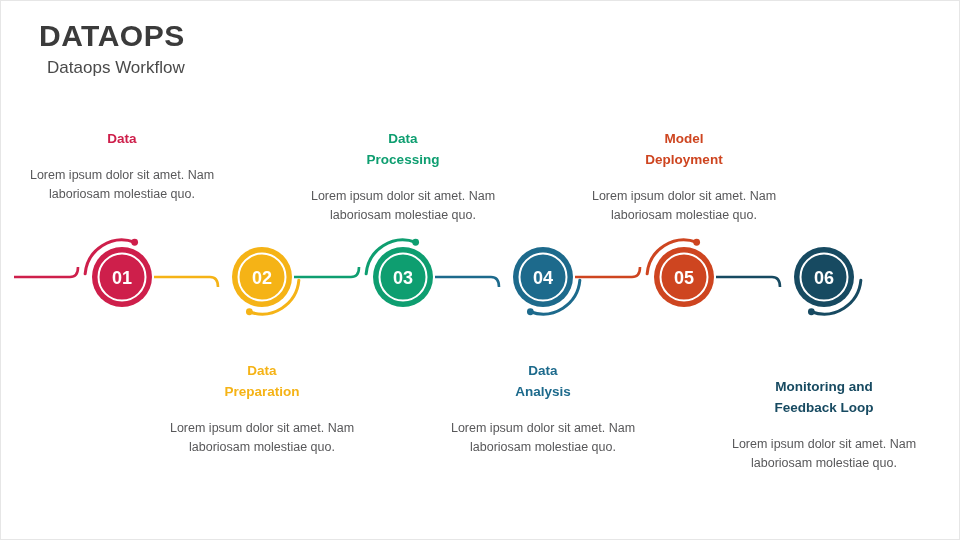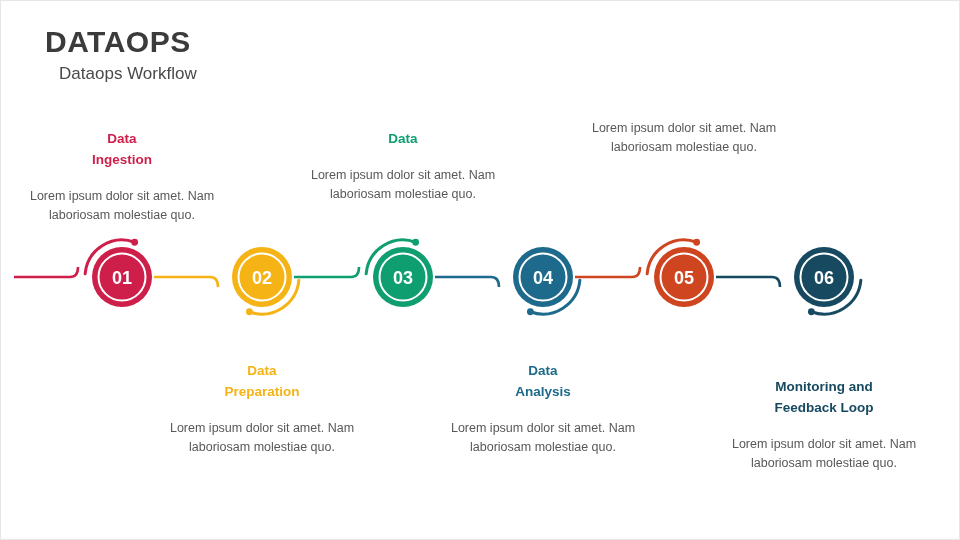--- a/index.html
+++ b/index.html
@@ -25,21 +25,21 @@
     position: absolute;
     left: 38px;
     top: 18px;
   }
   #title {
     font-size: 30px;
     font-weight: bold;
     color: #3b3b3b;
     letter-spacing: 0.5px;
     line-height: 1.1;
-    margin: 6px;
+    margin: 0;
     white-space: nowrap;
   }
   #subtitle {
     font-size: 17px;
     font-weight: normal;
     color: #4a4a4a;
     margin: 6px 0 0 0;
     line-height: 1.2;
     white-space: nowrap;
     text-align: right;
@@ -134,45 +134,49 @@
         <circle cx="823" cy="276" r="30" fill="#174A61"></circle>
         <circle cx="823" cy="276" r="23.5" fill="none" stroke="#ffffff" stroke-width="2"></circle>
         <text x="823" y="282.5" text-anchor="middle" fill="#ffffff" font-size="18" font-family="&quot;Liberation Sans&quot;, sans-serif" font-weight="bold">06</text>
       </g>
     </svg>
 
   <div id="labels">
       <div class="step-text above" style="left: 26px; top: 112px;">
         <div class="step-heading" style="color: rgb(206, 31, 75);">
           <div>Data</div>
-          <div>Ingestion</div>
         </div>
         <div class="step-body">Lorem ipsum dolor sit amet. Nam laboriosam molestiae quo.</div>
       </div>
       <div class="step-text below" style="left: 166px; top: 344px;">
         <div class="step-heading" style="color: rgb(245, 179, 22);">
           <div>Data</div>
           <div>Preparation</div>
         </div>
         <div class="step-body">Lorem ipsum dolor sit amet. Nam laboriosam molestiae quo.</div>
       </div>
       <div class="step-text above" style="left: 307px; top: 112px;">
         <div class="step-heading" style="color: rgb(14, 158, 112);">
           <div>Data</div>
+          <div>Processing</div>
         </div>
         <div class="step-body">Lorem ipsum dolor sit amet. Nam laboriosam molestiae quo.</div>
       </div>
       <div class="step-text below" style="left: 447px; top: 344px;">
         <div class="step-heading" style="color: rgb(29, 106, 140);">
           <div>Data</div>
           <div>Analysis</div>
         </div>
         <div class="step-body">Lorem ipsum dolor sit amet. Nam laboriosam molestiae quo.</div>
       </div>
       <div class="step-text above" style="left: 588px; top: 112px;">
+        <div class="step-heading" style="color: rgb(206, 69, 32);">
+          <div>Model</div>
+          <div>Deployment</div>
+        </div>
         <div class="step-body">Lorem ipsum dolor sit amet. Nam laboriosam molestiae quo.</div>
       </div>
       <div class="step-text below" style="left: 728px; top: 360px;">
         <div class="step-heading" style="color: rgb(23, 74, 97);">
           <div>Monitoring and</div>
           <div>Feedback Loop</div>
         </div>
         <div class="step-body">Lorem ipsum dolor sit amet. Nam laboriosam molestiae quo.</div>
       </div>
     </div>

